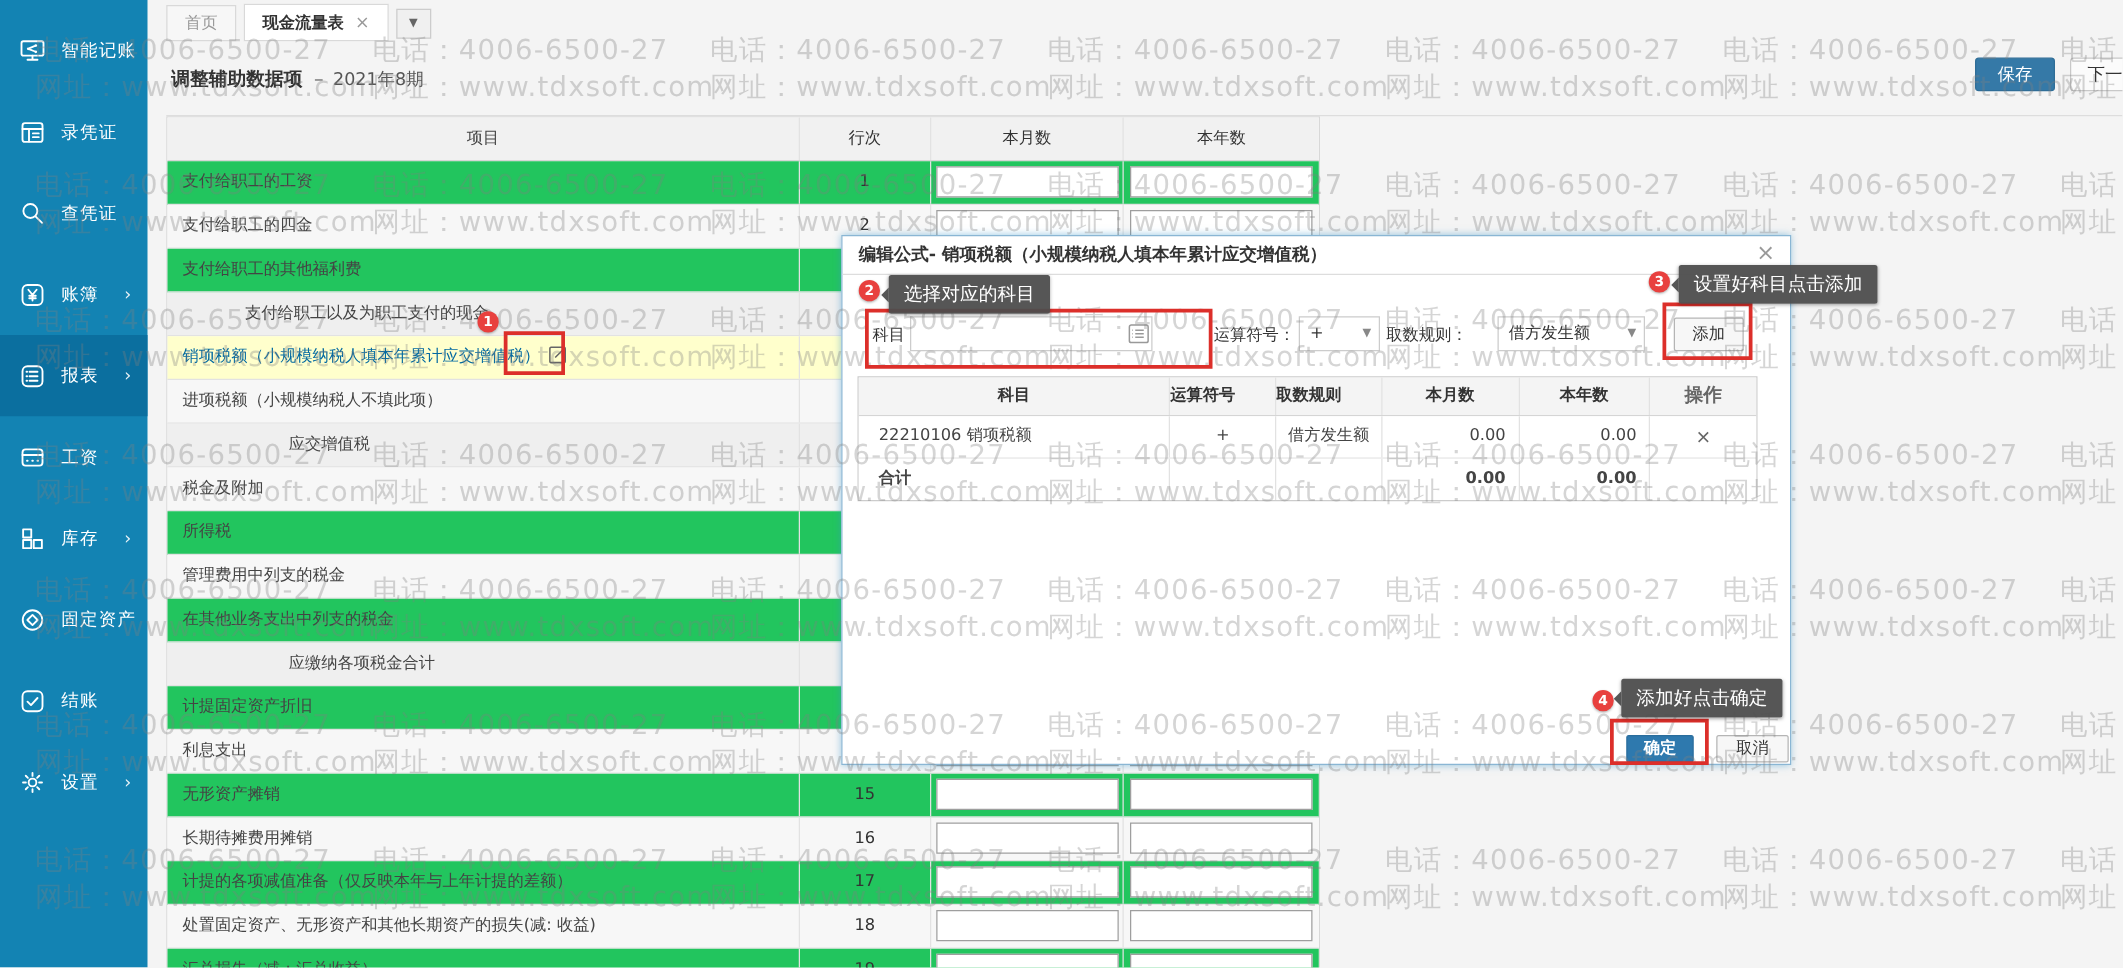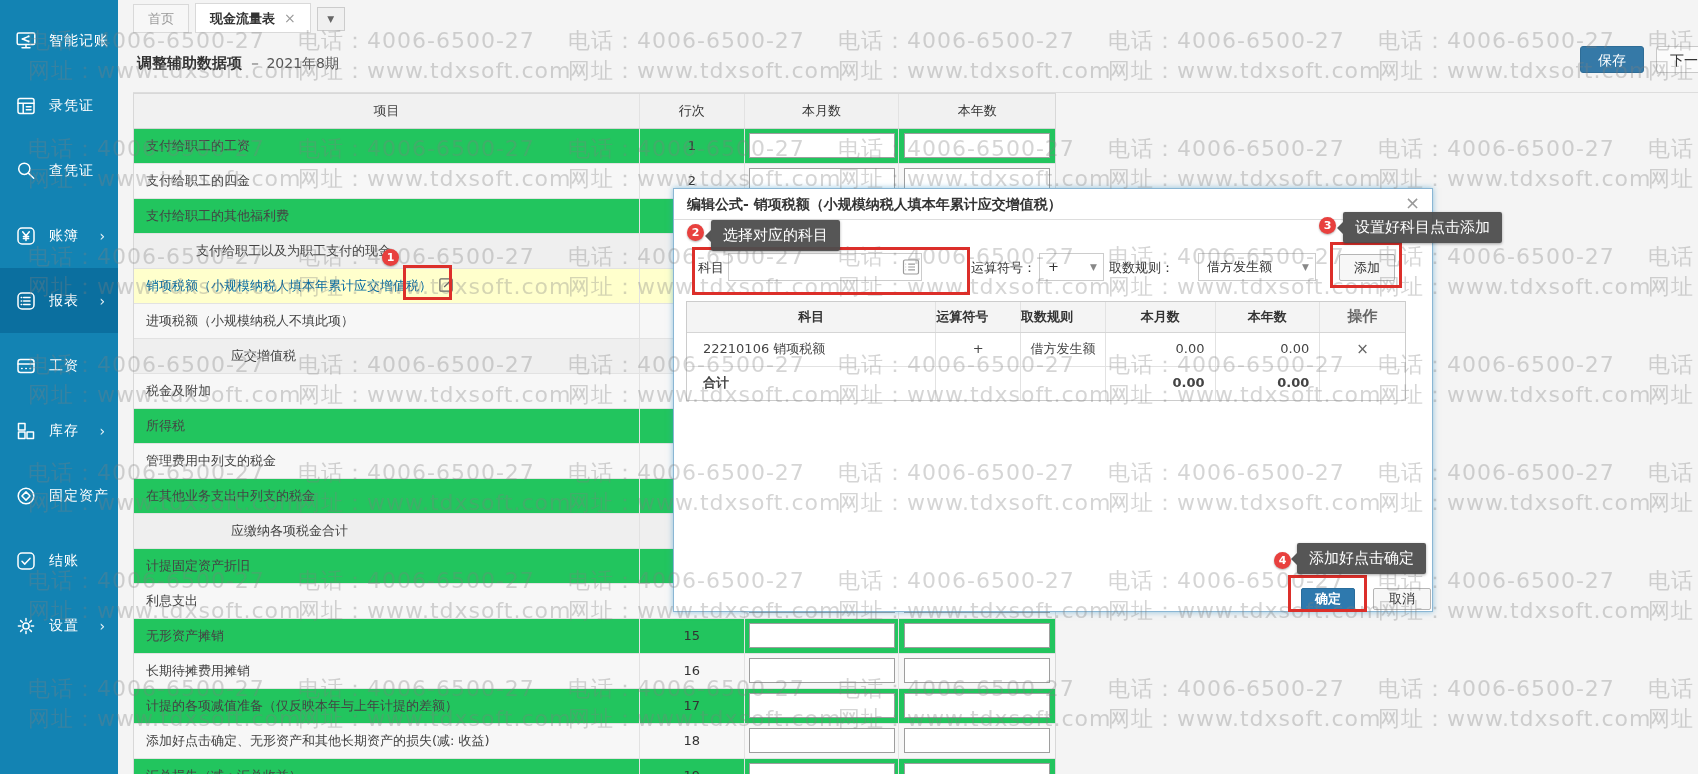--- a/index.html
+++ b/index.html
@@ -352,21 +352,21 @@
       <div class="tc tc-proj">计提的各项减值准备（仅反映本年与上年计提的差额）</div>
       <div class="tc tc-line">17</div>
       <div class="tc tc-month">
         <input style="">
       </div>
       <div class="tc tc-year">
         <input style="">
       </div>
     </div>
     <div class="t-row even">
-      <div class="tc tc-proj">添加好点击确定、无形资产和其他长期资产的损失(减: 收益)</div>
+      <div class="tc tc-proj">处置固定资产、无形资产和其他长期资产的损失(减: 收益)</div>
       <div class="tc tc-line">18</div>
       <div class="tc tc-month">
         <input style="">
       </div>
       <div class="tc tc-year">
         <input style="">
       </div>
     </div>
     <div class="t-row">
       <div class="tc tc-proj">汇兑损失（减：汇兑收益）</div>

